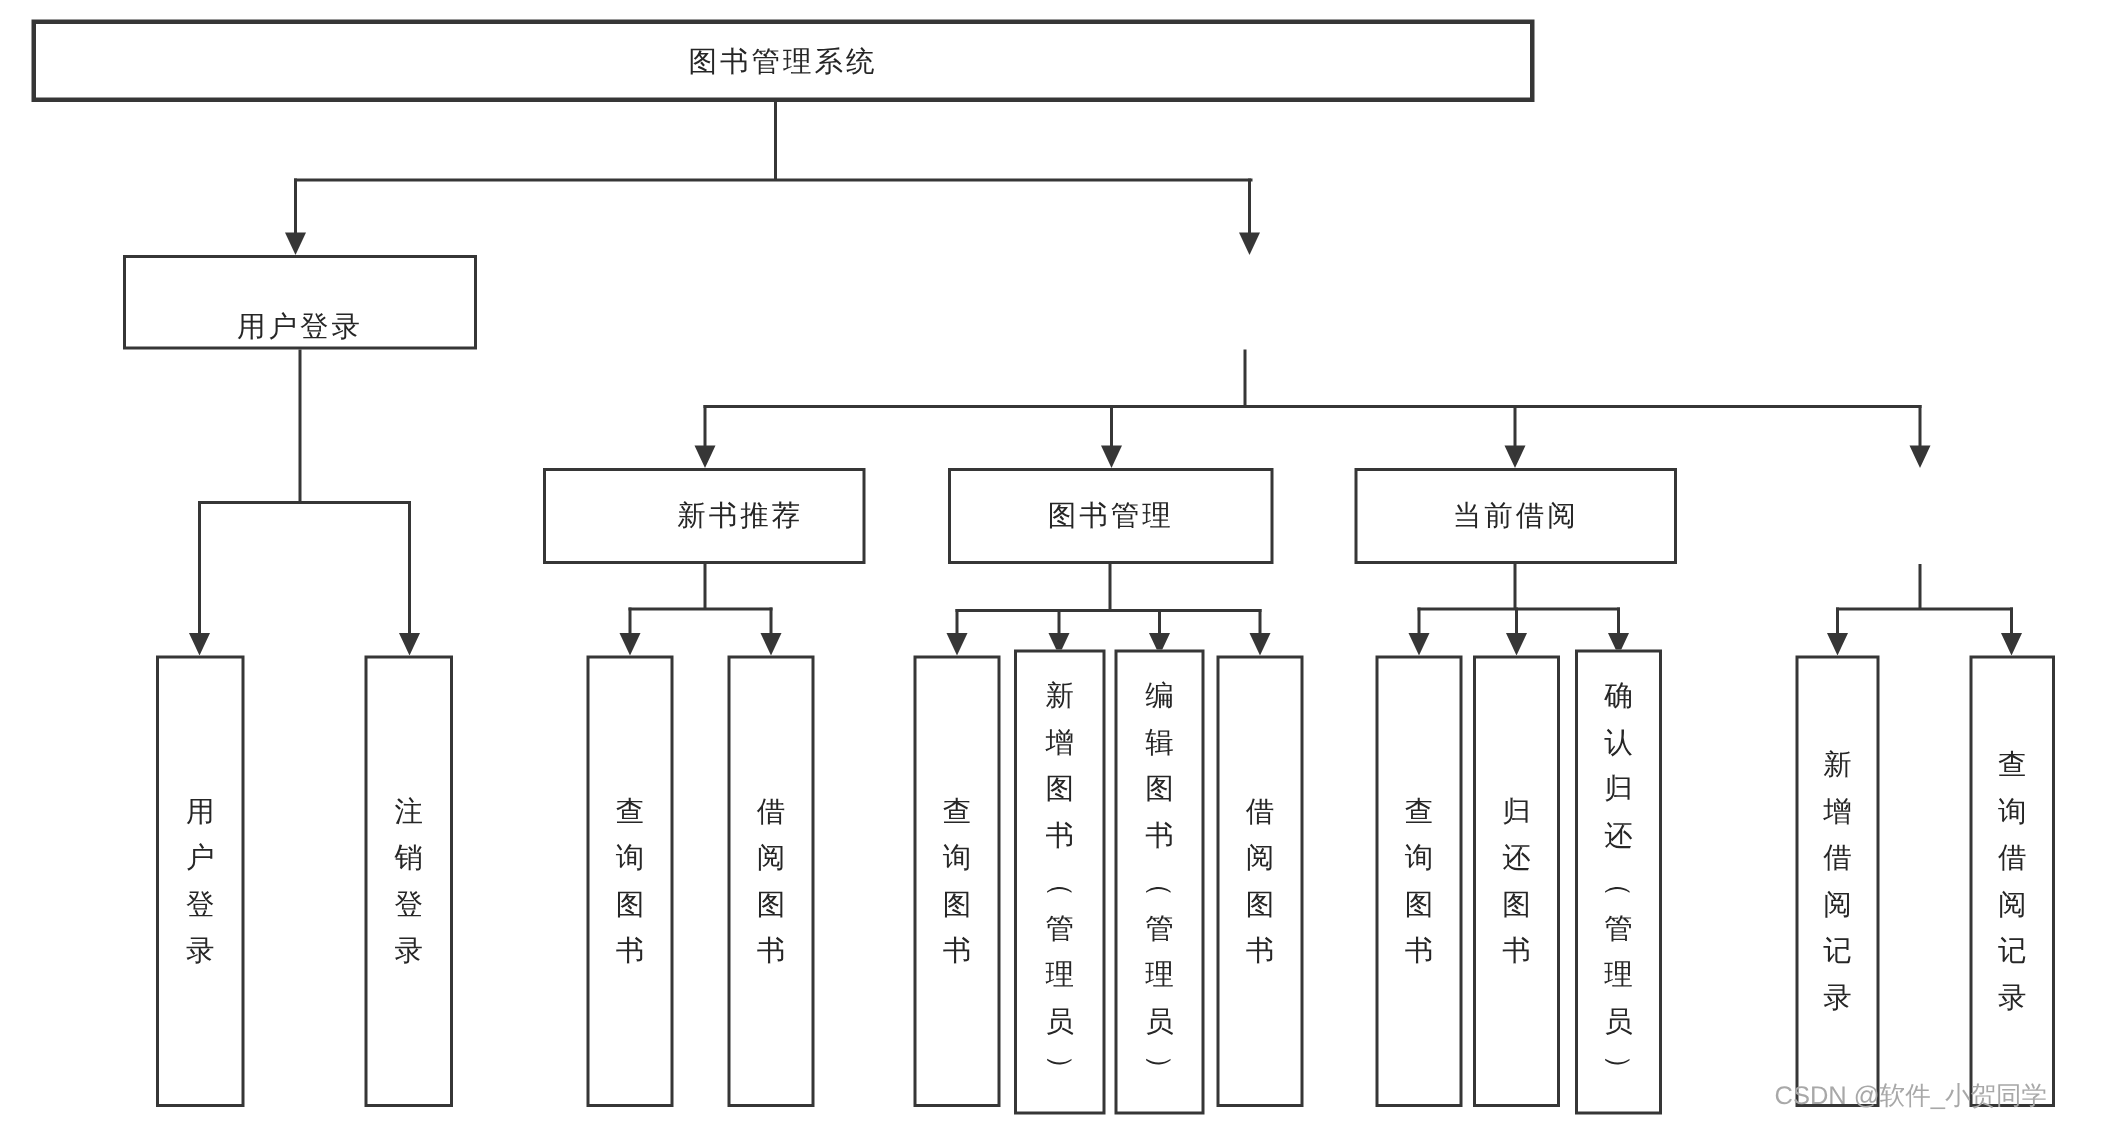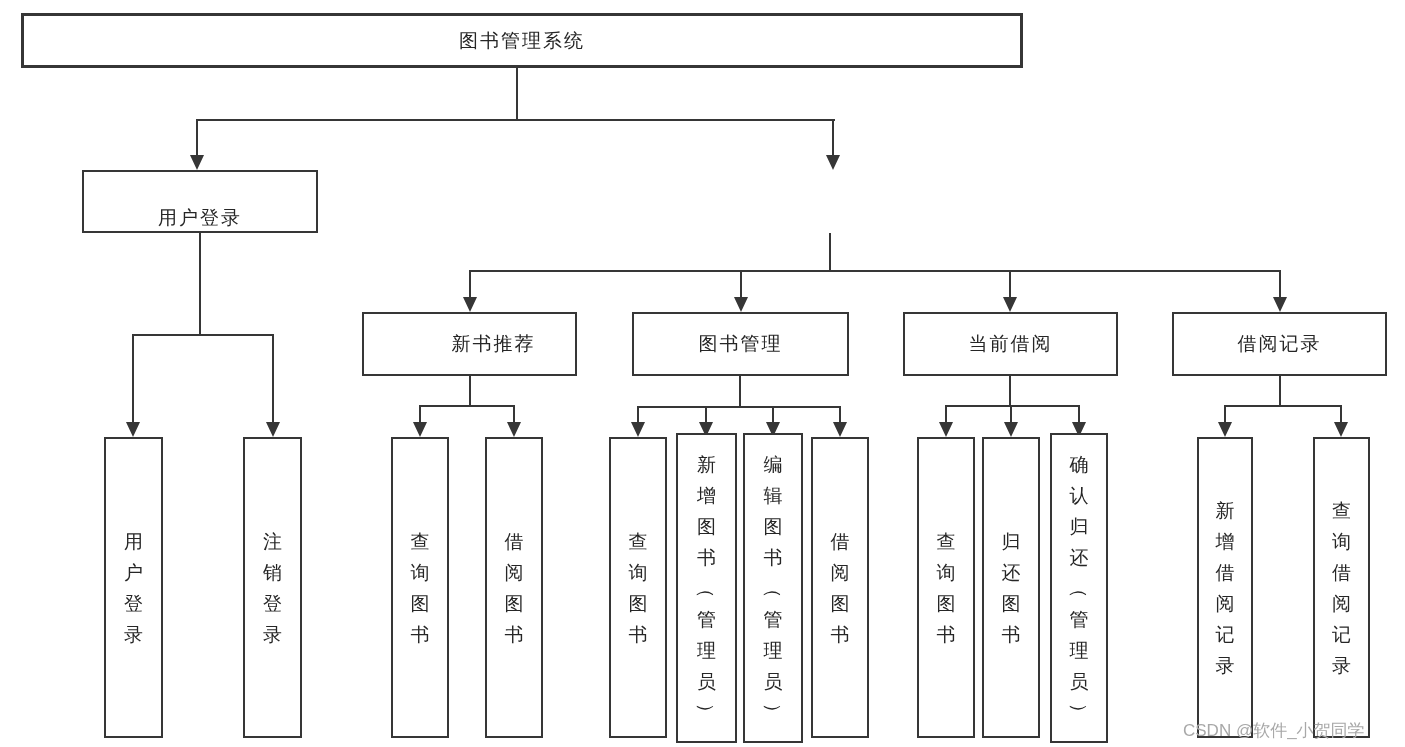--- a/index.html
+++ b/index.html
@@ -70,23 +70,20 @@
 
   <div class="box hbox" style="left:362px; top:312px; width:215px; height:64px;padding-left:48px;">
     <span>新书推荐</span>
   </div>
   <div class="box hbox" style="left:632px; top:312px; width:217px; height:64px;">
     <span>图书管理</span>
   </div>
   <div class="box hbox" style="left:903px; top:312px; width:215px; height:64px;align-items:center;">
     <span>当前借阅</span>
   </div>
-  <div class="box hbox" style="left:1172px; top:312px; width:215px; height:64px;">
-    <span>借阅记录</span>
-  </div>
 
   <div class="vline" style="left:469px; top:376px; height:30px;"></div>
   <div class="hline" style="left:419px; top:405px; width:96px;"></div>
   <div class="vline" style="left:419px; top:405px; height:22px;"></div>
   <div class="arrowhead" style="left:413px; top:422px;"></div>
   <div class="vline" style="left:513px; top:405px; height:22px;"></div>
   <div class="arrowhead" style="left:507px; top:422px;"></div>
 
   <div class="vline" style="left:739px; top:376px; height:31px;"></div>
   <div class="hline" style="left:637px; top:406px; width:204px;"></div>

